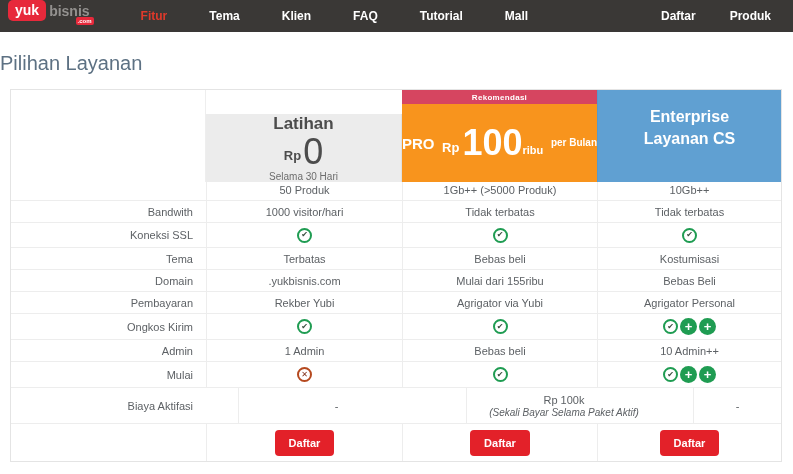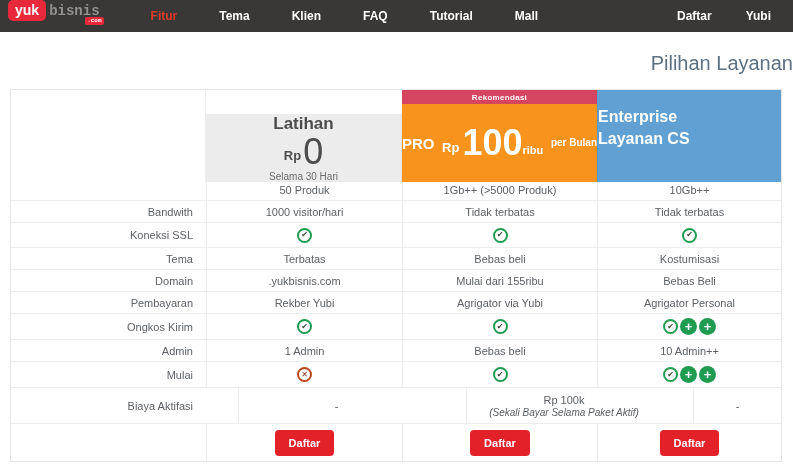--- a/index.html
+++ b/index.html
@@ -5,32 +5,32 @@
   * { box-sizing: border-box; margin: 0; padding: 0; }
   html,body { width: 793px; height: 474px; background: #fff;
     font-family: "Liberation Sans", sans-serif; overflow: hidden; }
 
   
   .navbar { height: 32px; background: #3a3836; display: flex; align-items: flex-start; }
   .logo { display: flex; align-items: center; margin-left: 8px; cursor: pointer; position: relative; }
   .logo-box { background: #e7293b; color: #fff; font-weight: bold; font-size: 14px;
     padding: 3px 7px 4px; border-radius: 5px; line-height: 1; }
   .logo-txt { color: #93918f; font-weight: bold; font-size: 14px; margin-left: 3px;
-    position: relative; line-height: 1; font-family: Liberation Mono, monospace; }
+    position: relative; line-height: 1; }
   .logo-tld { position: absolute; right: -4px; bottom: -7px; background: #e7293b; color: #fff;
     font-size: 6px; font-weight: bold; padding: 1px 2px; border-radius: 2px; line-height: 1; }
   .nav-menu { display: flex; margin-left: 30px; }
   .nav-item { color: #fff; font-weight: bold; font-size: 12px; padding: 9px 21px; cursor: pointer; }
   .nav-item.active { color: #df3a2b; }
   .nav-right { margin-left: auto; display: flex; }
   .nav-right .nav-item { padding: 9px 17px; }
   .nav-right .nav-item:last-child { padding-right: 22px; }
 
   
-  .page-title { text-align: right; color: #5d7183; font-size: 20px; font-weight: 400;
+  .page-title { text-align: left; color: #5d7183; font-size: 20px; font-weight: 400;
     margin: 20px 0 14px; }
 
   
   .pricing { width: 772px; margin-left: 10px; border: 1px solid #e4e4e4; }
   .hdr-row { display: grid; grid-template-columns: 195px 196px 195px 1fr; height: 88px; }
   .hdr-cell { position: relative; }
   .hdr-empty { background: #fff; border-right: 1px solid #eee; }
 
   .plan-latihan { background: #ececec; border-right: 1px solid #e0e0e0;
     display: flex; flex-direction: column; align-items: center; justify-content: center; color: #4c4c4c; margin-top: 24px; }
@@ -45,21 +45,21 @@
     display: flex; align-items: center; justify-content: center; letter-spacing: .3px; }
   .pro-body { flex: 1; background: #f8941d; color: #fff; display: flex; flex-direction: row;
     align-items: center; justify-content: space-between; }
   .pro-body .p-name { font-size: 15px; font-weight: bold; }
   .pro-body .p-cur { font-size: 13px; font-weight: bold; margin-right: 3px; margin-top: 8px; }
   .pro-body .p-price { font-size: 36px; font-weight: bold; }
   .pro-body .p-unit { font-size: 11px; font-weight: bold; align-self: flex-end; margin-bottom: 5px; }
   .pro-body .p-sub { font-size: 10px; font-weight: bold; margin-top: -2px; }
 
   .plan-ent { background: #60a0d2; color: #fff; display: flex; flex-direction: column;
-    align-items: flex-start; justify-content: center; padding-bottom: 16px; border-left: 1px solid #559ad0; }
+    align-items: center; justify-content: center; padding-bottom: 16px; border-left: 1px solid #559ad0; }
   .plan-ent .p-name, .plan-ent .p-sub2 { font-size: 16px; font-weight: bold; line-height: 1.35; }
 
   .frow { display: grid; grid-template-columns: 195px 196px 195px 1fr;
     border-top: 1px solid #ededed; min-height: 22px; align-items: center; }
   .frow.icon-row { min-height: 25px; }
   .frow.note-row { min-height: 36px; gap: 32px; }
   .frow.btn-row { min-height: 38px; }
   .fcell { font-size: 11px; color: #5d6165; padding: 4px 10px; text-align: center;
     align-self: stretch; display: flex; flex-direction: column; align-items: center; justify-content: center; }
   .fcell.label { text-align: right; align-items: flex-end; padding-right: 13px; }
@@ -91,21 +91,21 @@
   <div class="nav-menu">
       <div class="nav-item active">Fitur</div>
       <div class="nav-item">Tema</div>
       <div class="nav-item">Klien</div>
       <div class="nav-item">FAQ</div>
       <div class="nav-item">Tutorial</div>
       <div class="nav-item">Mall</div>
     </div>
   <div class="nav-right">
       <div class="nav-item">Daftar</div>
-      <div class="nav-item">Yubi</div>
+      <div class="nav-item">Produk</div>
     </div>
 </div>
 
 <h1 class="page-title">Pilihan Layanan</h1>
 
 <div class="pricing">
   <div class="hdr-row">
     <div class="hdr-cell hdr-empty"></div>
 
     <div class="hdr-cell plan-latihan">

